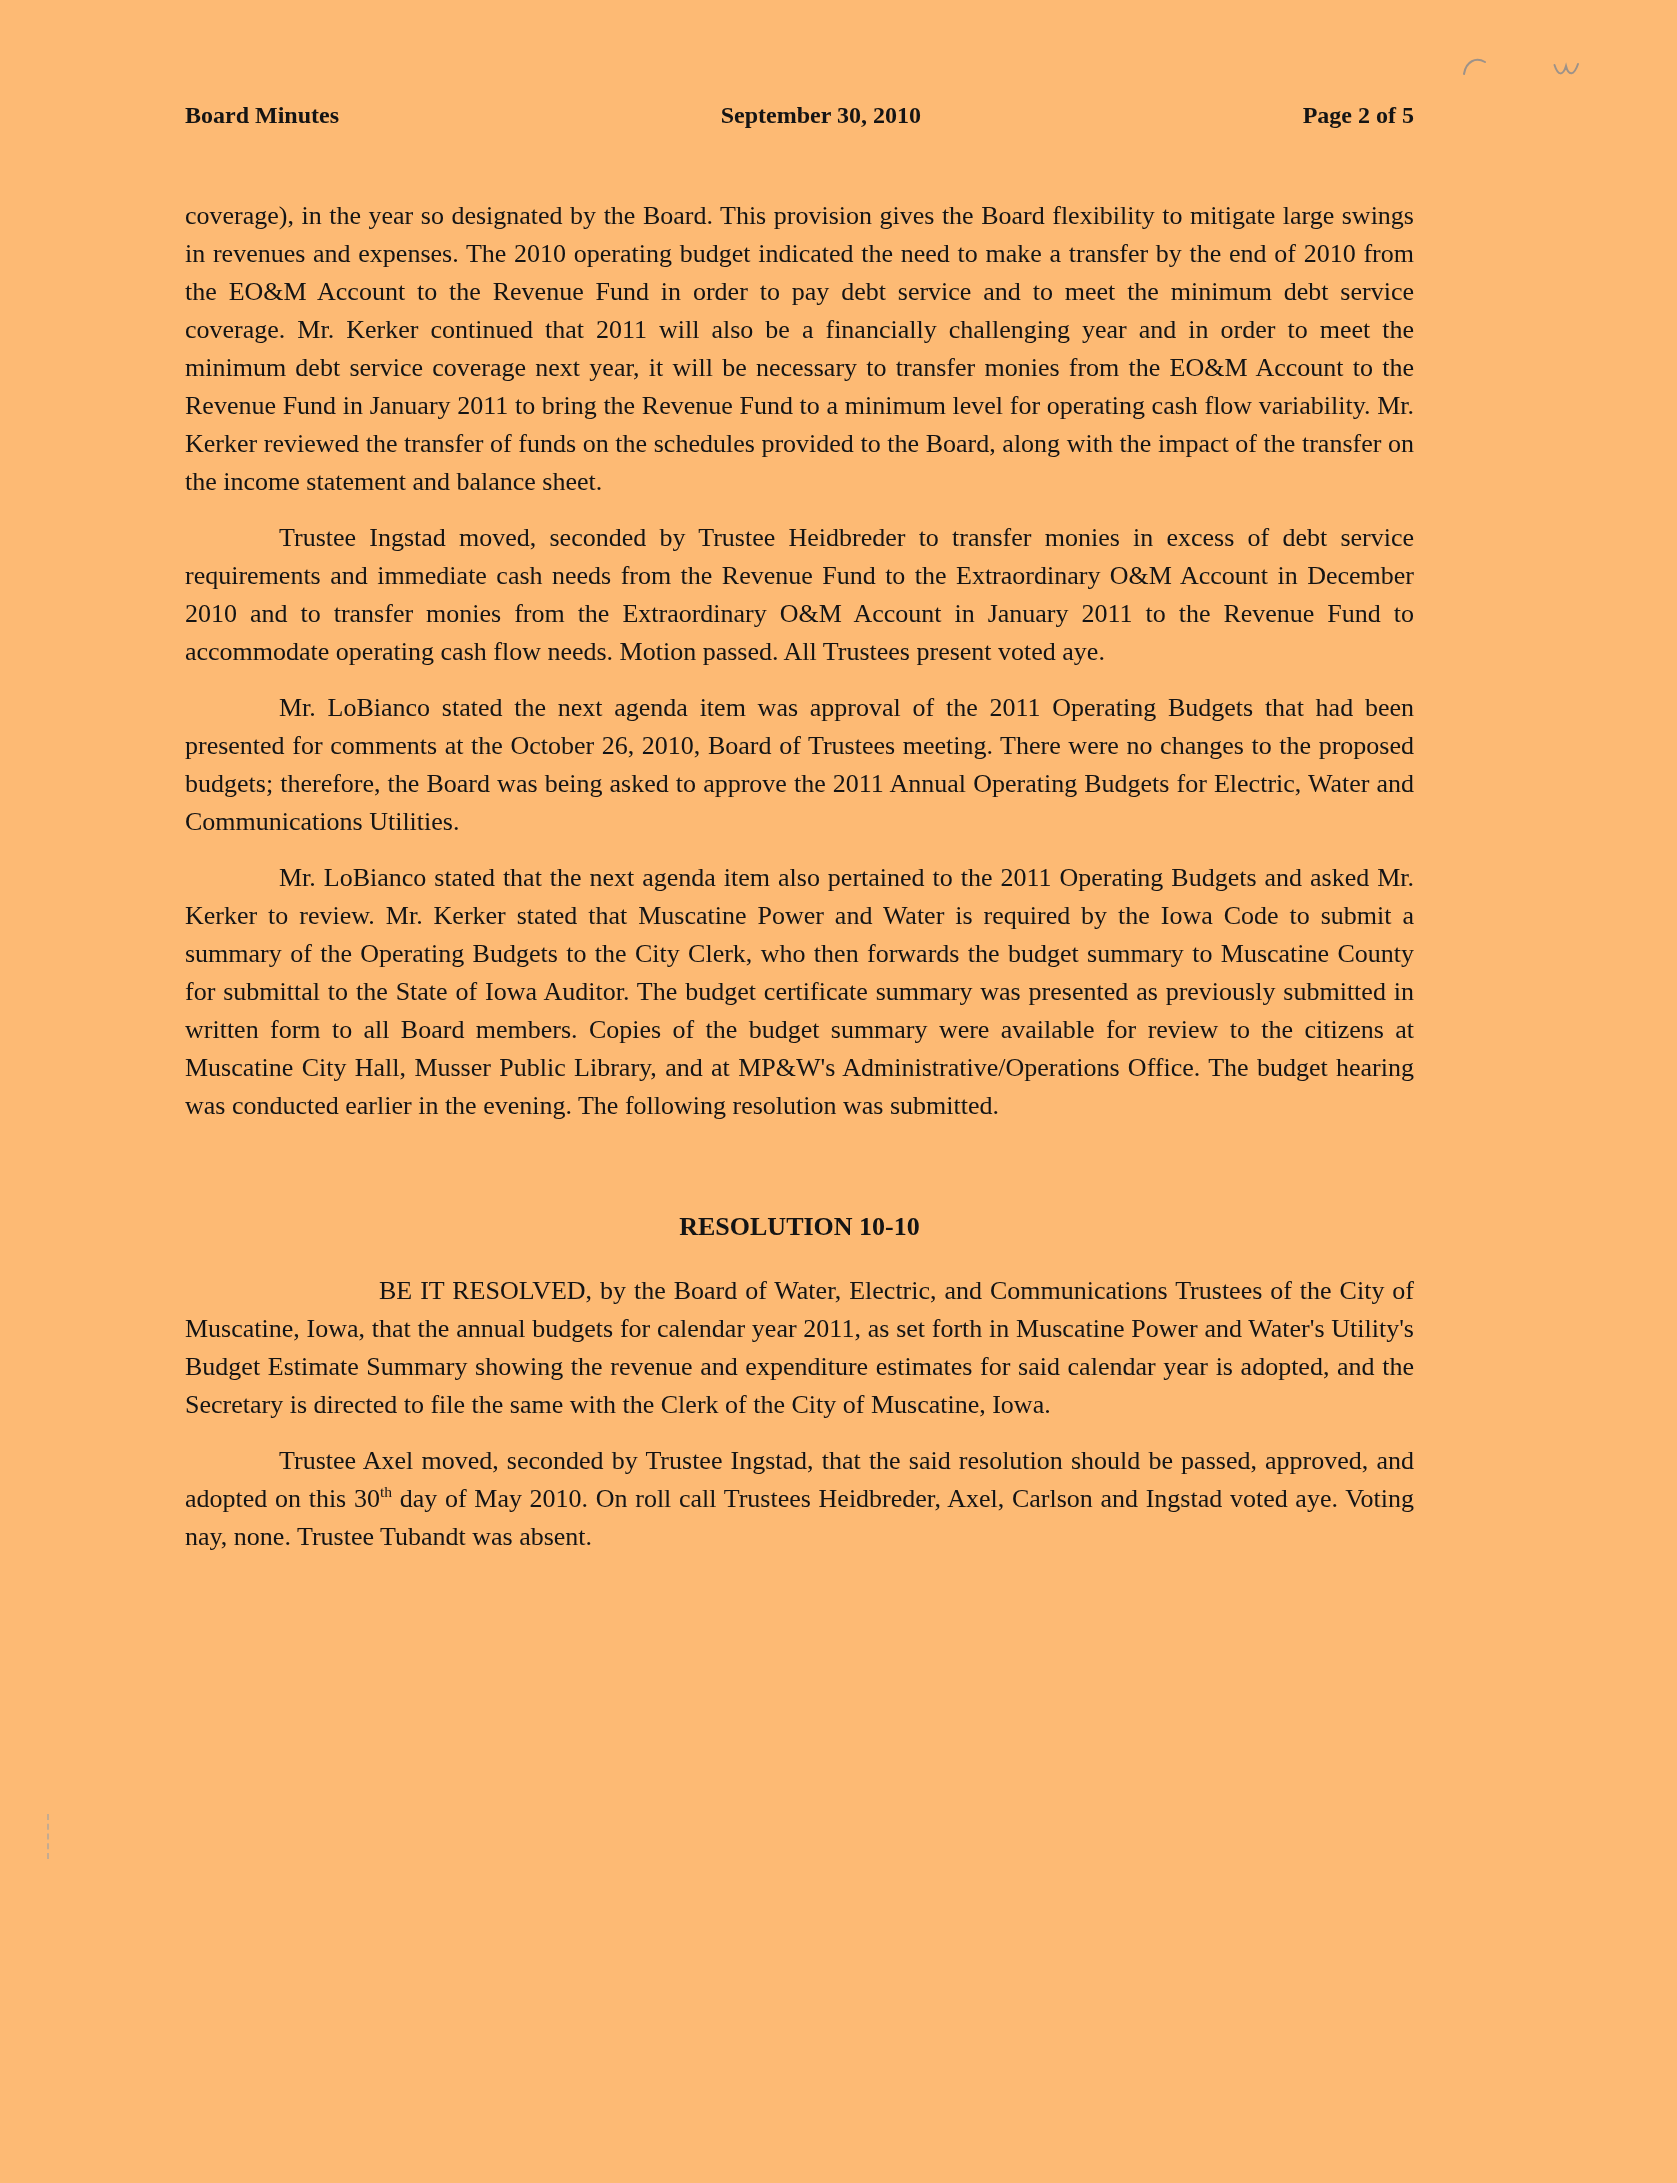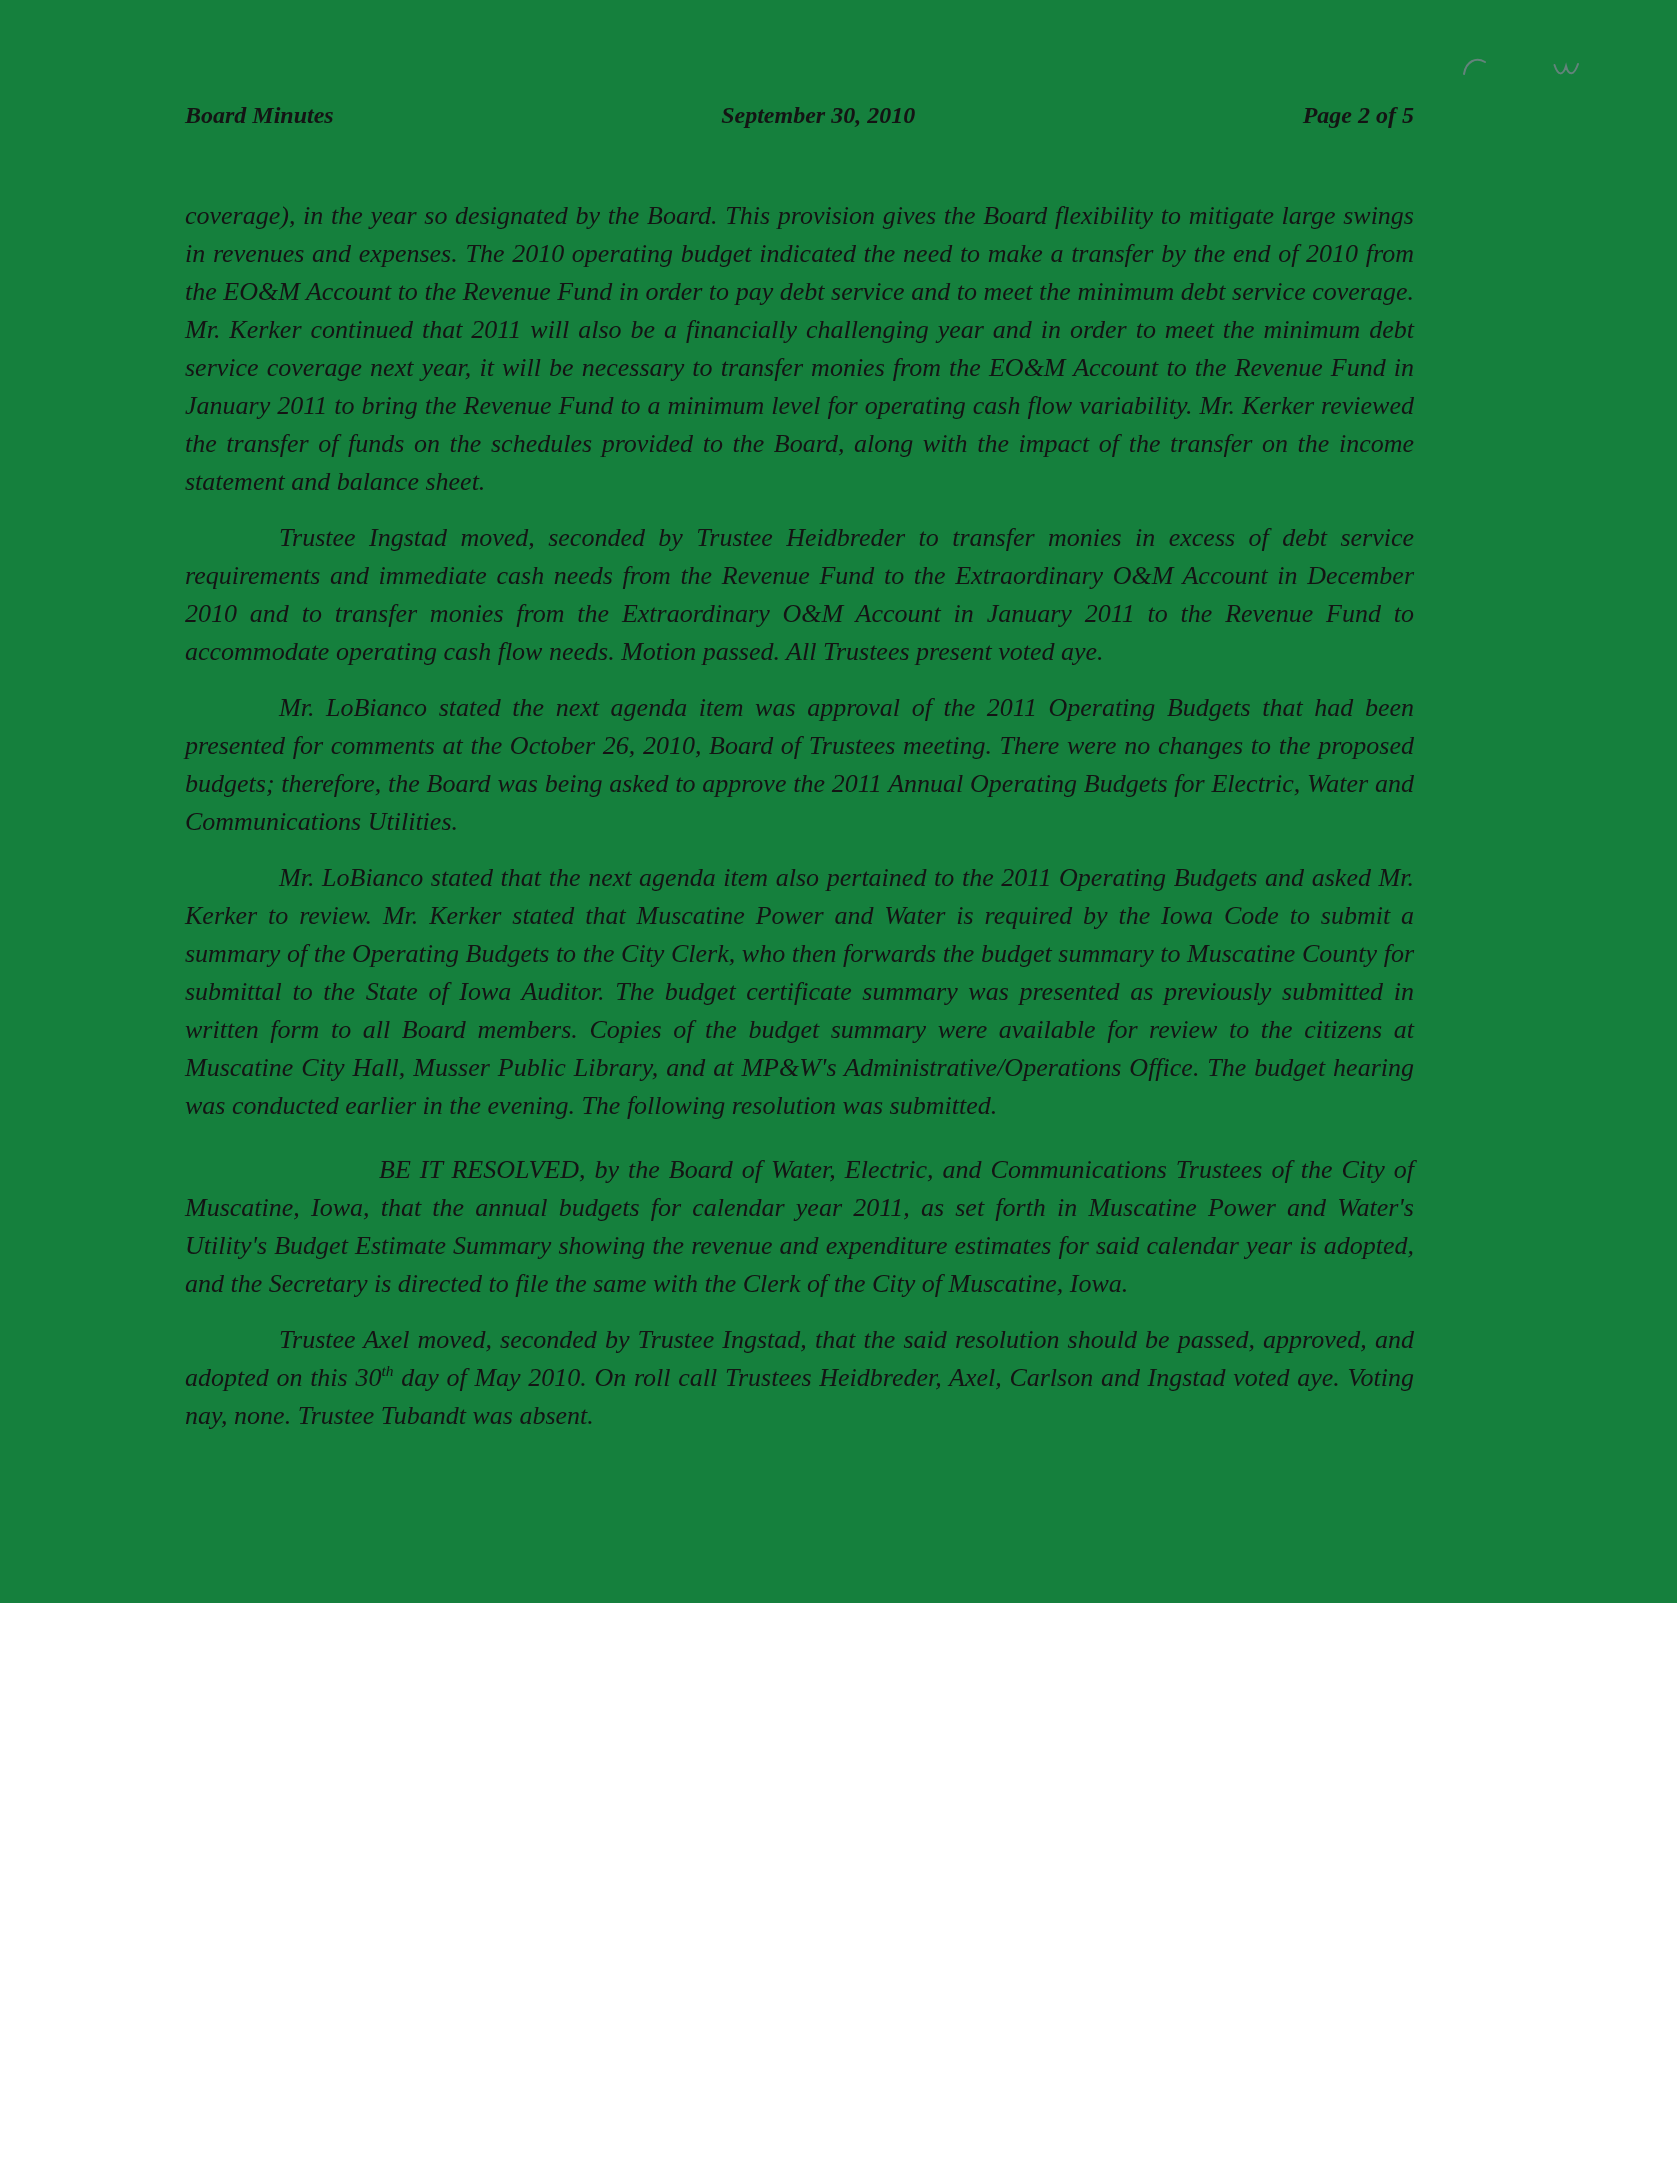--- a/index.html
+++ b/index.html
@@ -3,28 +3,27 @@
 <meta charset="utf-8">
 <style>
   html, body {
     margin: 0;
     padding: 0;
     background: #ffffff;
   }
   .page {
     position: relative;
     width: 1677px;
-    height: 1603px;
-    background: #15803d;
+    height: 2183px;
+    background: #fdba74;
     box-sizing: border-box;
     padding: 102px 263px 0 185px;
     font-family: "Liberation Serif", "DejaVu Serif", serif;
     color: #141414;
     overflow: hidden;
-    font-style: italic;
   }
   .header {
     display: flex;
     justify-content: space-between;
     align-items: baseline;
     font-size: 24px;
     font-weight: bold;
     margin-bottom: 68px;
   }
   .body-text {
@@ -93,20 +92,21 @@
 
     <p class="para indent-none">coverage), in the year so designated by the Board.  This provision gives the Board flexibility to mitigate large swings in revenues and expenses.  The 2010 operating budget indicated the need to make a transfer by the end of 2010 from the EO&amp;M Account to the Revenue Fund in order to pay debt service and to meet the minimum debt service coverage.  Mr. Kerker continued that 2011 will also be a financially challenging year and in order to meet the minimum debt service coverage next year, it will be necessary to transfer monies from the EO&amp;M Account to the Revenue Fund in January 2011 to bring the Revenue Fund to a minimum level for operating cash flow variability.  Mr. Kerker reviewed the transfer of funds on the schedules provided to the Board, along with the impact of the transfer on the income statement and balance sheet.</p>
 
     <p class="para indent-normal">Trustee Ingstad moved, seconded by Trustee Heidbreder to transfer monies in excess of debt service requirements and immediate cash needs from the Revenue Fund to the Extraordinary O&amp;M Account in December 2010 and to transfer monies from the Extraordinary O&amp;M Account in January 2011 to the Revenue Fund to accommodate operating cash flow needs.  Motion passed.  All Trustees present voted aye.</p>
 
     <p class="para indent-normal">Mr. LoBianco stated the next agenda item was approval of the 2011 Operating Budgets that had been presented for comments at the October 26, 2010, Board of Trustees meeting.  There were no changes to the proposed budgets; therefore, the Board was being asked to approve the 2011 Annual Operating Budgets for Electric, Water and Communications Utilities.</p>
 
 
     <p class="para indent-normal">Mr. LoBianco stated that the next agenda item also pertained to the 2011 Operating Budgets and asked Mr. Kerker to review.  Mr. Kerker stated that Muscatine Power and Water is required by the Iowa Code to submit a summary of the Operating Budgets to the City Clerk, who then forwards the budget summary to Muscatine County for submittal to the State of Iowa Auditor.  The budget certificate summary was presented as previously submitted in written form to all Board members.  Copies of the budget summary were available for review to the citizens at Muscatine City Hall, Musser Public Library, and at MP&amp;W's Administrative/Operations Office.  The budget hearing was conducted earlier in the evening.  The following resolution was submitted.</p>
 
+    <h2 class="resolution-heading">RESOLUTION 10-10</h2>
 
     <p class="para indent-large">BE IT RESOLVED, by the Board of Water, Electric, and Communications Trustees of the City of Muscatine, Iowa, that the annual budgets for calendar year 2011, as set forth in Muscatine Power and Water's Utility's Budget Estimate Summary showing the revenue and expenditure estimates for said calendar year is adopted, and the Secretary is directed to file the same with the Clerk of the City of Muscatine, Iowa.</p>
 
     <p class="para indent-normal"><span>Trustee Axel moved, seconded by Trustee Ingstad, that the said resolution should be passed, approved, and adopted on this 30</span><sup>th</sup><span> day of May 2010.  On roll call Trustees Heidbreder, Axel, Carlson and Ingstad voted aye.  Voting nay, none.  Trustee Tubandt was absent.</span></p>
 
   </main>
 
 </div>
 
 

